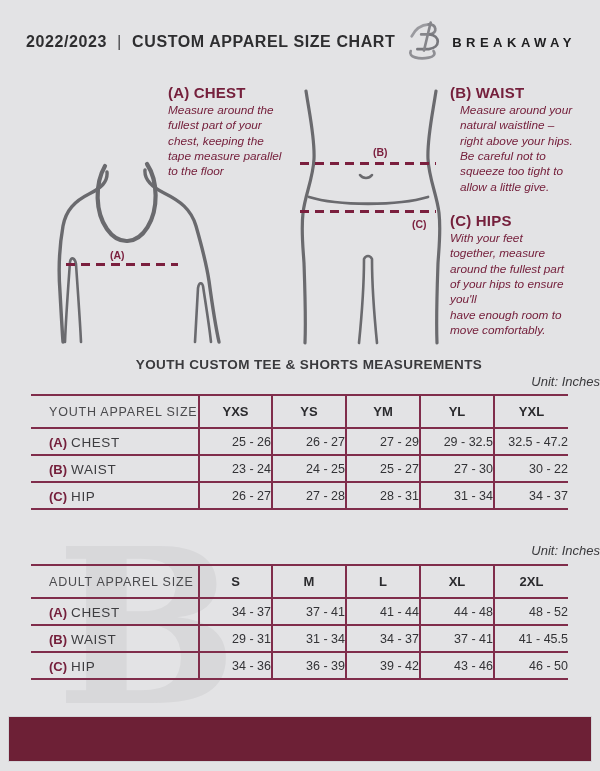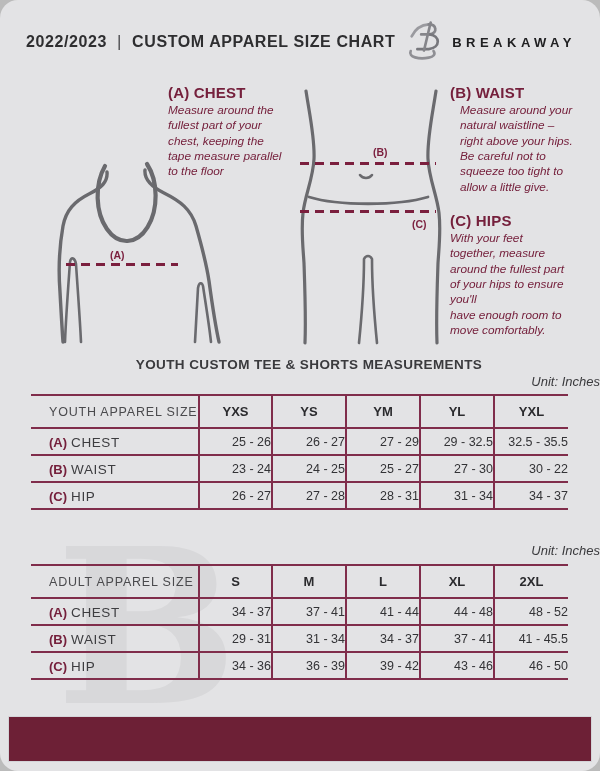--- a/index.html
+++ b/index.html
@@ -9,21 +9,21 @@
     --line:#802d4b;
     --footer:#6d2036;
     --ink:#2e2e30;
     --cell:#333336;
     --gray-body:#6a6a6e;
   }
   *{margin:0;padding:0;box-sizing:border-box;}
   html,body{background:#bbb;}
   .page{
     position:relative;width:600px;height:771px;background:var(--bg);
-    overflow:hidden;font-family:"Liberation Sans",sans-serif;border-radius:18px;
+    overflow:hidden;font-family:"Liberation Sans",sans-serif;
   }
   
   .hdr{position:absolute;top:22px;left:26px;right:24px;height:40px;
        display:flex;align-items:center;justify-content:space-between;}
   .hdr-title{display:flex;align-items:center;gap:10px;
        font-weight:700;font-size:16px;letter-spacing:.6px;color:var(--ink);}
   .hdr-title .pipe{font-weight:400;color:#4c4c4f;font-size:17px;}
   .brand{display:flex;align-items:center;gap:9px;}
   .brand-name{font-weight:700;font-size:13px;letter-spacing:4.5px;color:#202022;}
   .logo-svg{display:block;}
@@ -171,21 +171,21 @@
         <td class="size-col">YXL</td>
       </tr>
     </thead>
     <tbody>
       <tr>
         <td class="label-col"><span class="prefix">(A)</span><span class="rlabel">CHEST</span></td>
         <td class="val">25 - 26</td>
         <td class="val">26 - 27</td>
         <td class="val">27 - 29</td>
         <td class="val">29 - 32.5</td>
-        <td class="val">32.5 - 35.5</td>
+        <td class="val">32.5 - 47.2</td>
       </tr>
       <tr>
         <td class="label-col"><span class="prefix">(B)</span><span class="rlabel">WAIST</span></td>
         <td class="val">23 - 24</td>
         <td class="val">24 - 25</td>
         <td class="val">25 - 27</td>
         <td class="val">27 - 30</td>
         <td class="val">30 - 22</td>
       </tr>
       <tr>

